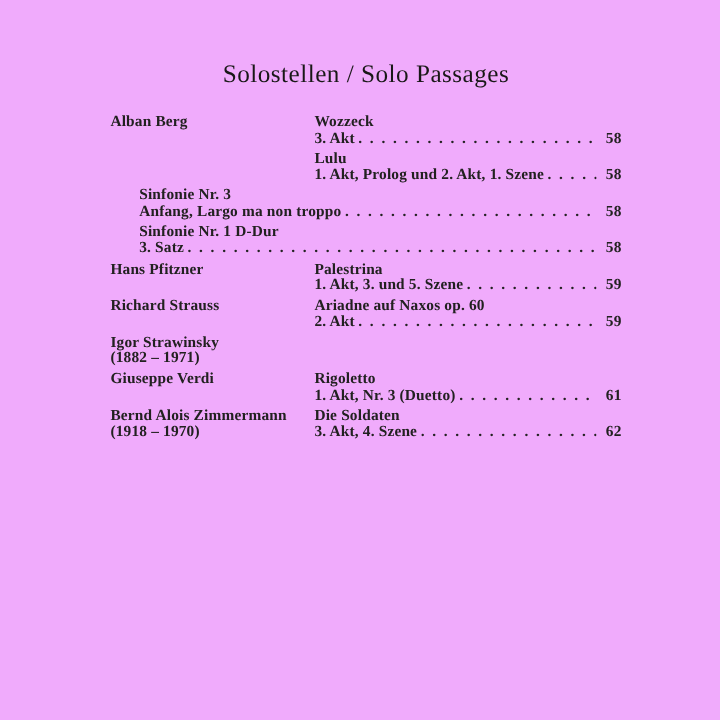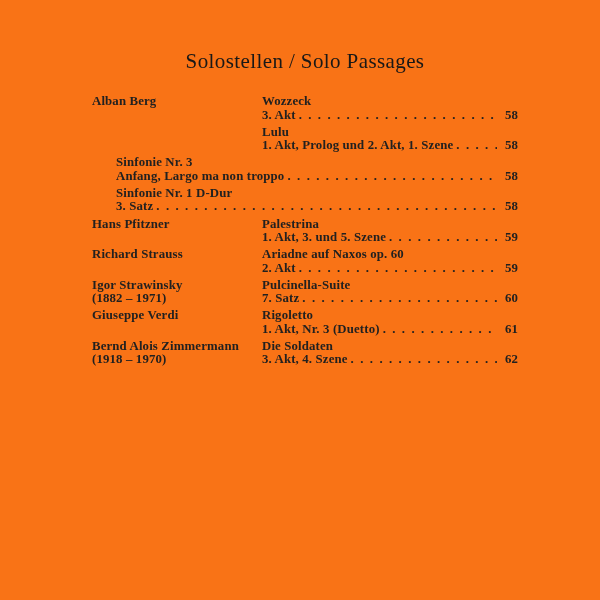--- a/index.html
+++ b/index.html
@@ -12,21 +12,21 @@
     height: 600px;
     overflow: hidden;
     font-family: "Liberation Serif", serif;
     color: #222120;
   }
   .page {
     box-sizing: border-box;
     width: 600px;
     height: 600px;
     padding: 49px 82px 0 92px;
-    background: #f97316;
+    background: #f0abfc;
   }
   .title {
     text-align: center;
     font-size: 21px;
     letter-spacing: 0.4px;
     color: #191817;
     margin: 0 0 22px 0;
     line-height: 1.15;
     font-weight: normal;
   }
@@ -162,28 +162,20 @@
           <span class="pagenum">59</span>
         </div>
       </div>
     </div>
 
     <div class="row">
       <div class="col-composer">
         <div class="composer">Igor Strawinsky</div>
         <div class="dates">(1882 – 1971)</div>
       </div>
-      <div class="col-work">
-        <div class="work">Pulcinella-Suite</div>
-        <div class="detail-line">
-          <span class="detail">7. Satz</span>
-          <span class="dots"></span>
-          <span class="pagenum">60</span>
-        </div>
-      </div>
     </div>
 
     <div class="row">
       <div class="col-composer">
         <div class="composer">Giuseppe Verdi</div>
         <div class="dates"></div>
       </div>
       <div class="col-work">
         <div class="work">Rigoletto</div>
         <div class="detail-line">

